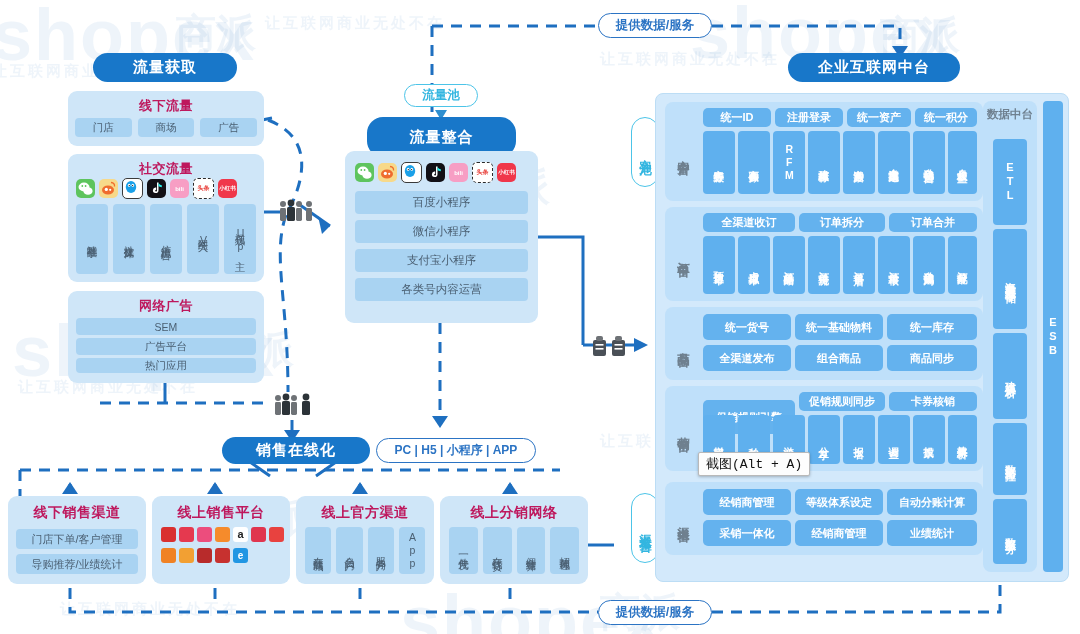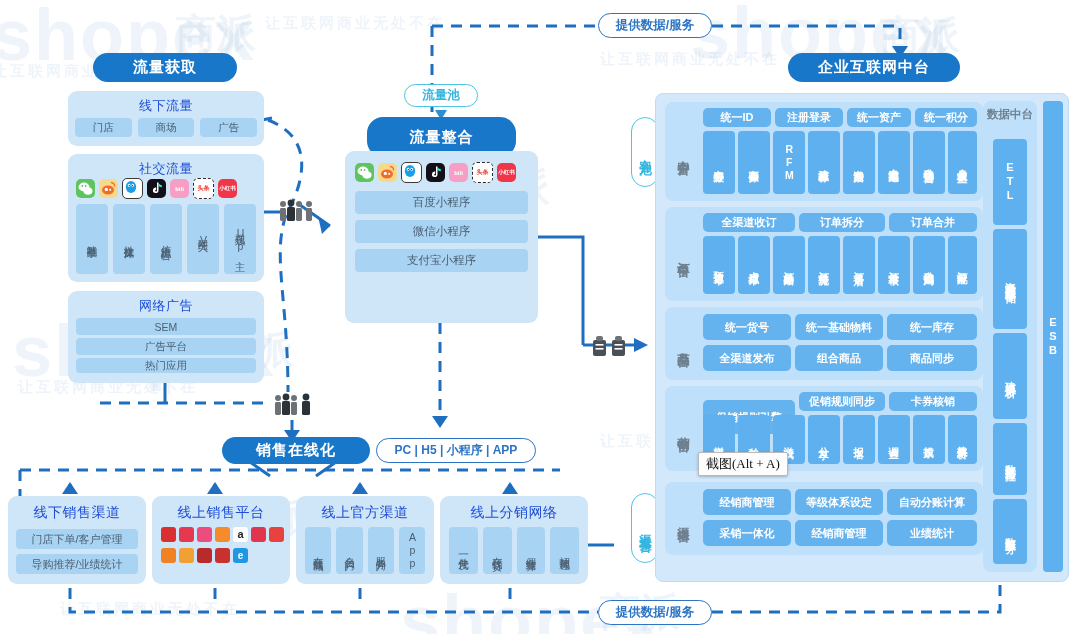--- a/index.html
+++ b/index.html
@@ -25,21 +25,21 @@
   .ghost-pill{
     border-radius:14px;border:1.5px solid #4cc4e8;background:#fff;
     color:#33b6e0;display:flex;align-items:center;justify-content:center;
     font-weight:bold;
   }
   .ghost-pill.blue{border-color:#2c74c4;color:#2c74c4;}
   .panel{
     background:#cfe6f8;border-radius:9px;
   }
   .panel-title{
-    text-align:center;color:#1d4ed8;font-size:13px;font-weight:normal;
+    text-align:center;color:#be185d;font-size:13px;font-weight:bold;
     padding-top:6px;letter-spacing:.5px;
   }
   .chip{
     background:#a9d3f2;border-radius:4px;color:#4a5f72;font-size:10.5px;
     display:flex;align-items:center;justify-content:center;text-align:center;
   }
   .chip.tall{writing-mode:vertical-rl;text-orientation:upright;letter-spacing:1px;line-height:1.05;}
   .vtext{writing-mode:vertical-rl;text-orientation:upright;letter-spacing:2px;}
 
   
@@ -87,21 +87,21 @@
   }
 
   
   .ico{width:19px;height:19px;border-radius:5px;display:inline-block;position:relative;}
   .ico.sm{width:15px;height:15px;border-radius:3px;}
   .icorow{display:flex;gap:4px;align-items:center;}
 
   .tooltip{
     position:absolute;background:#fdfdfd;border:1px solid #b9b9b9;
     padding:2px 7px;font-size:13px;color:#111;border-radius:2px;
-    box-shadow:0 1px 3px rgba(0,0,0,.25);font-family:Liberation Serif, serif;
+    box-shadow:0 1px 3px rgba(0,0,0,.25);font-family:Liberation Mono, monospace;
   }
   svg{display:block;overflow:visible;}
 </style>
 </head>
 <body>
 
 <div class="wm big" style="left:-8px;top:-6px;">shopex</div>
 <div class="wm mid" style="left:176px;top:6px;">商派</div>
 <div class="wm small" style="left:-8px;top:62px;">让互联网商业无处不在</div>
 <div class="wm big" style="left:12px;top:310px;">shopex</div>
@@ -350,20 +350,21 @@
     <span class="ico" style="background:#ffffff;border:1.5px dashed #2a2a2a;display:flex;align-items:center;justify-content:center;">
         <span style="color:#e8403a;font-size:6px;font-weight:bold;">头条</span>
       </span>
     <span class="ico" style="background:#f0374a;display:flex;align-items:center;justify-content:center;">
         <span style="color:#fff;font-size:5.5px;font-weight:bold;">小红书</span>
       </span>
   </div>
   <div class="chip abs" style="left:10px;top:40px;right:10px;width:auto;height:23px;font-size:11.5px;">百度小程序</div>
   <div class="chip abs" style="left:10px;top:69px;right:10px;width:auto;height:23px;font-size:11.5px;">微信小程序</div>
   <div class="chip abs" style="left:10px;top:98px;right:10px;width:auto;height:23px;font-size:11.5px;">支付宝小程序</div>
+  <div class="chip abs" style="left:10px;top:127px;right:10px;width:auto;height:23px;font-size:11.5px;">各类号内容运营</div>
 </div>
 
 <div class="pill abs" style="left:222px;top:437px;width:148px;height:27px;font-size:15px;">
   <span>销售在线化</span>
 </div>
 <div class="ghost-pill blue abs" style="left:376px;top:438px;width:160px;height:25px;font-size:12px;">
   <span>PC | H5 | 小程序 | APP</span>
 </div>
 
 <div class="panel abs" style="left:8px;top:496px;width:138px;height:88px;">

